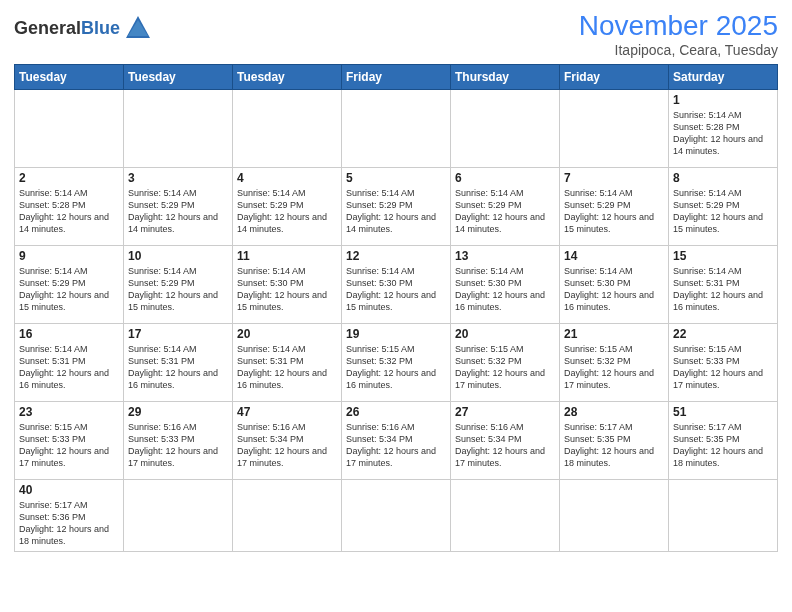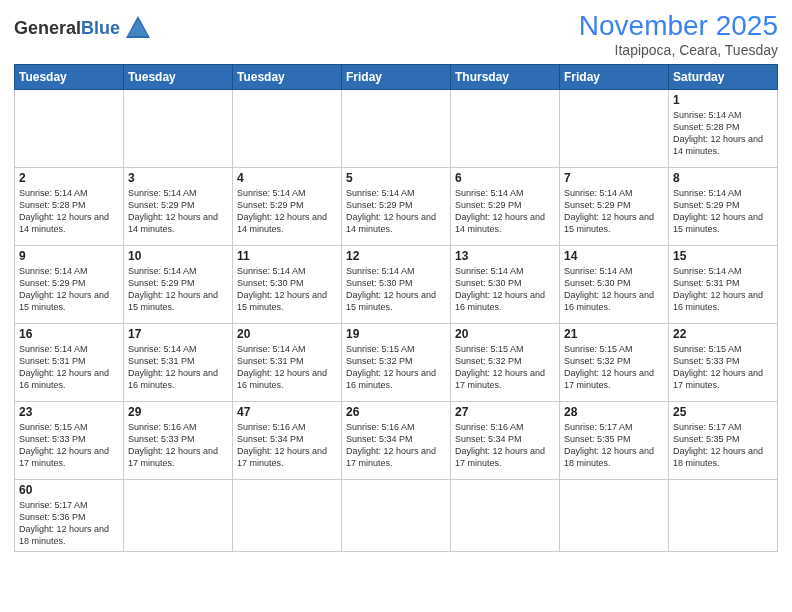--- a/index.html
+++ b/index.html
@@ -305,29 +305,29 @@
 Sunset: 5:34 PM
 Daylight: 12 hours and 17 minutes.</div>
           </td>
           <td>
             <span class="day-num">28</span>
             <div class="day-info">Sunrise: 5:17 AM
 Sunset: 5:35 PM
 Daylight: 12 hours and 18 minutes.</div>
           </td>
           <td>
-            <span class="day-num">25</span>
+            <span class="day-num">51</span>
             <div class="day-info">Sunrise: 5:17 AM
 Sunset: 5:35 PM
 Daylight: 12 hours and 18 minutes.</div>
           </td>
         </tr>
         <tr>
           <td>
-            <span class="day-num">60</span>
+            <span class="day-num">40</span>
             <div class="day-info">Sunrise: 5:17 AM
 Sunset: 5:36 PM
 Daylight: 12 hours and 18 minutes.</div>
           </td>
           <td class="empty"></td>
           <td class="empty"></td>
           <td class="empty"></td>
           <td class="empty"></td>
           <td class="empty"></td>
           <td class="empty"></td>

